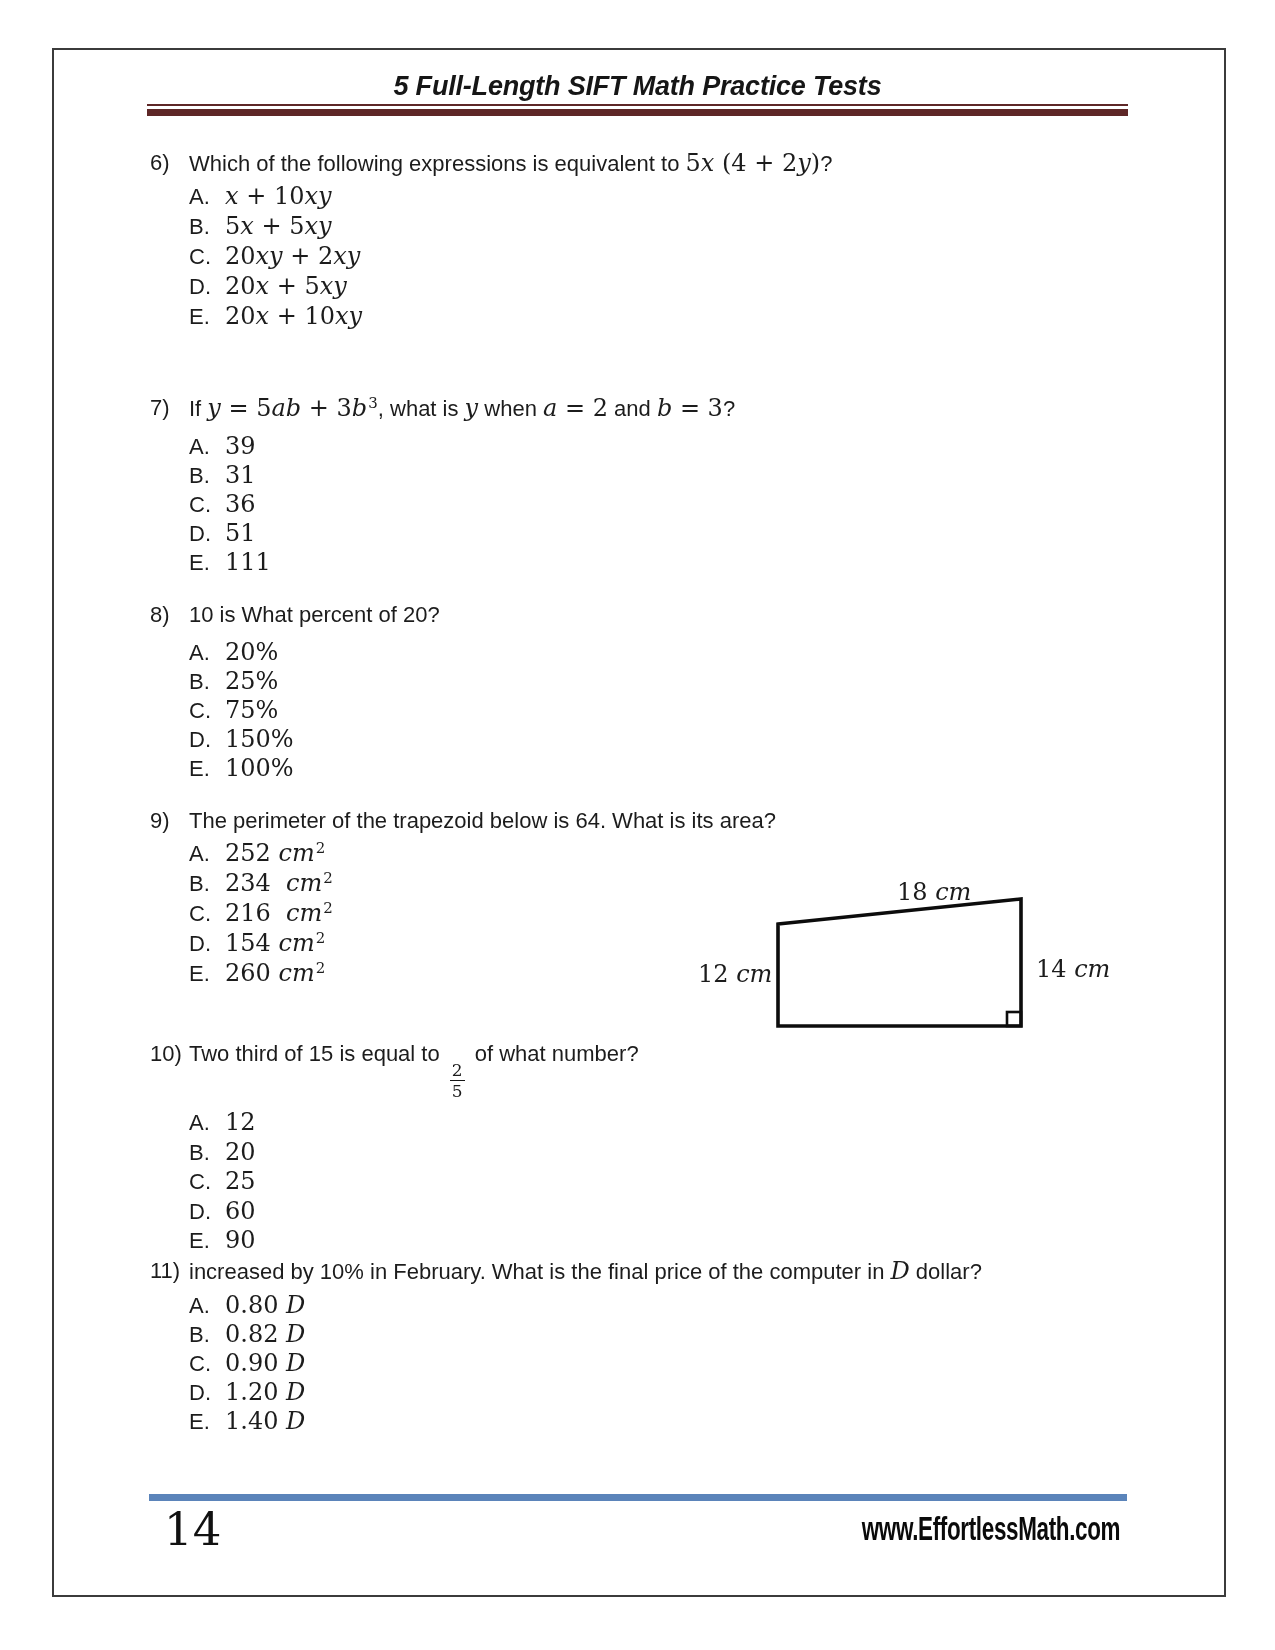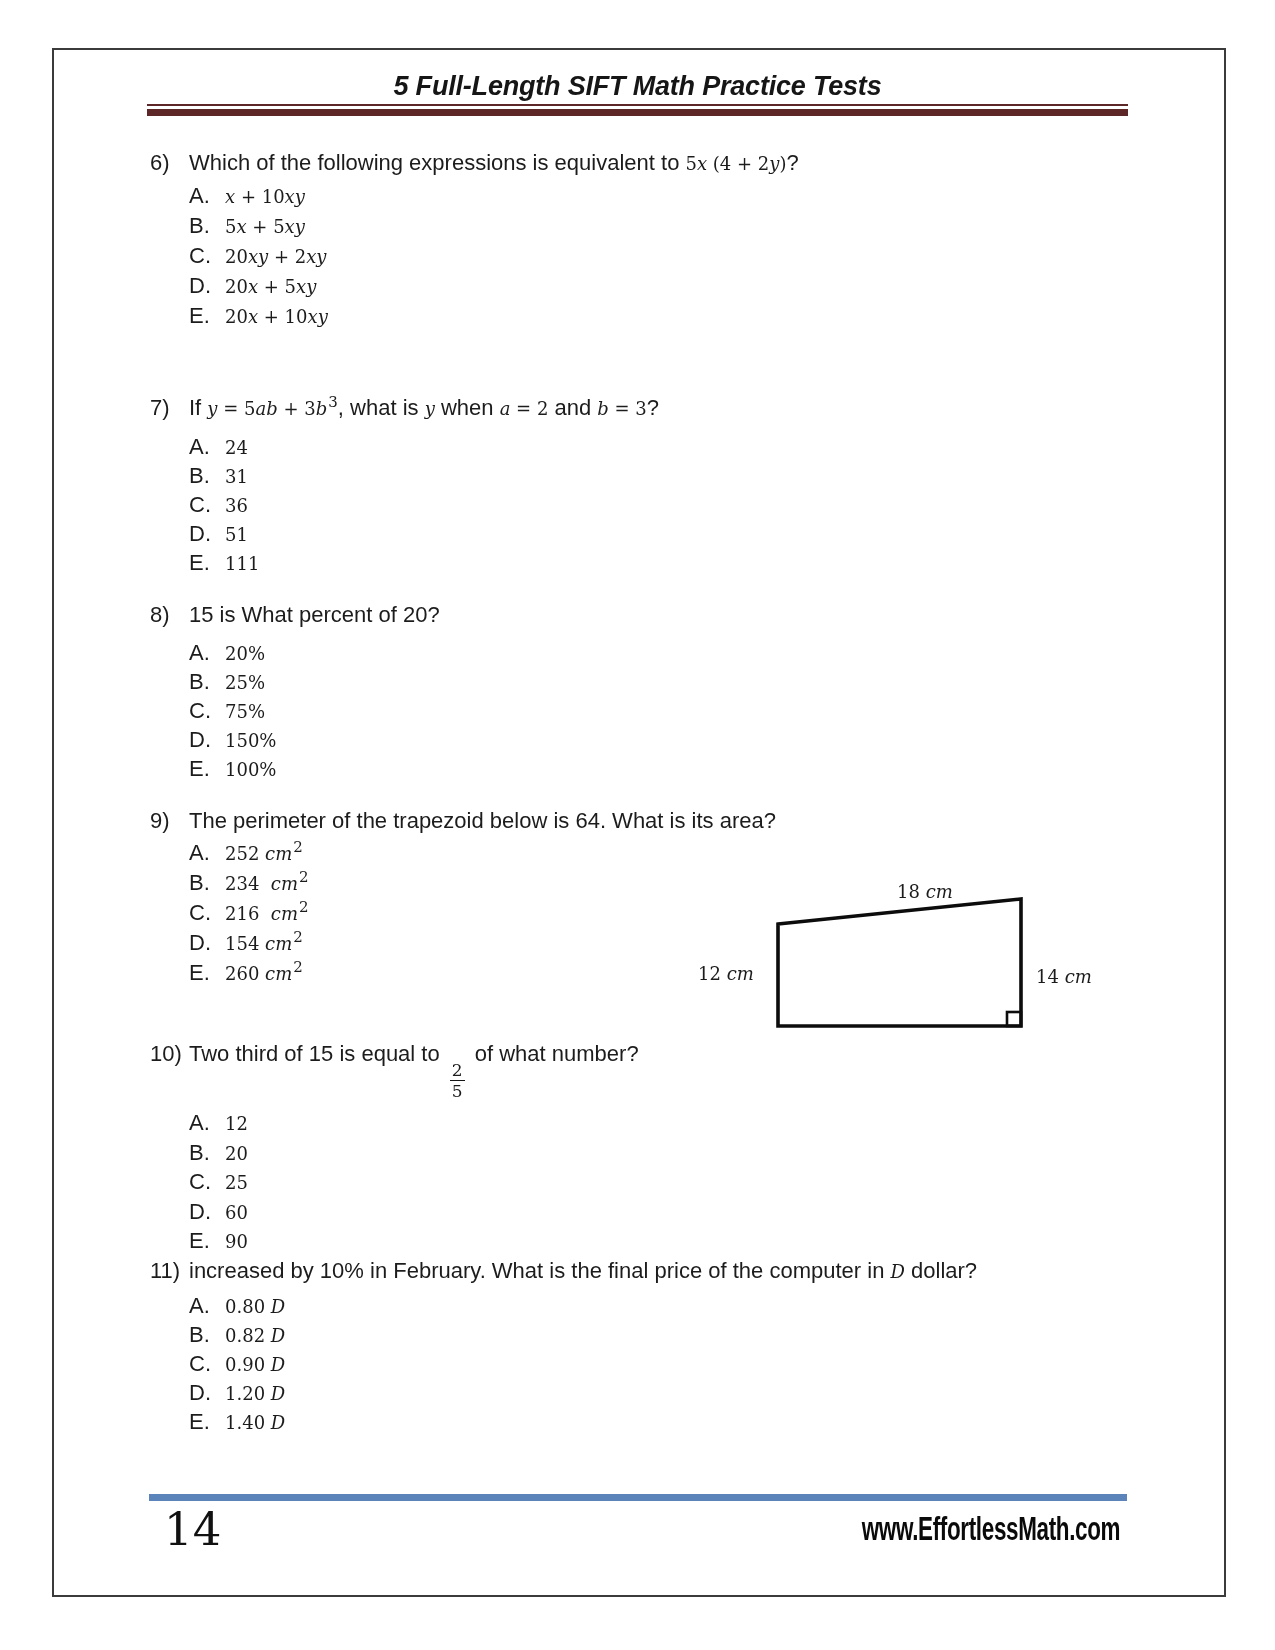--- a/index.html
+++ b/index.html
@@ -21,21 +21,21 @@
 
   .question{position:absolute;left:150px;width:1010px;}
   .qrow{display:flex;}
   .qnum{width:39px;flex:none;font-size:22px;line-height:30px;}
   .qbody{flex:1;min-width:0;}
   .qline{font-size:22px;line-height:30px;white-space:nowrap;}
   .opt{display:flex;align-items:baseline;}
   .optletter{width:36px;flex:none;font-size:22px;}
   .optvalue{font-size:22px;white-space:nowrap;}
 
-  .math{font-family:"DejaVu Serif",serif;font-size:18px;font-style:normal;}
+  .math{font-family:"DejaVu Serif",serif;font-size:24px;font-style:normal;}
   .math i{font-style:italic;}
   sup.math{font-size:15px;line-height:0;margin-left:1px;}
   .frac{
     display:inline-flex;flex-direction:column;align-items:center;line-height:1;
     vertical-align:-15px;margin:0 4px;font-family:"DejaVu Serif",serif;font-size:17px;
   }
   .frac .fbar{display:block;width:100%;border-top:1.7px solid #151515;margin:1px 0 2px 0;height:0;}
   .frac .fnum,.frac .fden{display:block;padding:0 2px;}
 
   
@@ -43,21 +43,21 @@
   #q7{top:393px;}  #q7 .opts{margin-top:8px;}  #q7 .opt{height:29px;line-height:29px;}
   #q8{top:600px;}  #q8 .opts{margin-top:8px;}  #q8 .opt{height:29px;line-height:29px;}
   #q9{top:806px;}  #q9 .opts{margin-top:2px;}  #q9 .opt{height:30px;line-height:30px;}
   #q10{top:1023px;margin-top:16px;} #q10 .opts{margin-top:8px;} #q10 .opt{height:29.5px;line-height:29.5px;}
   #q11{top:1256px;} #q11 .opts{margin-top:4px;} #q11 .opt{height:29px;line-height:29px;}
 
   .trapezoid{position:absolute;left:690px;top:876px;}
   .figlabel{position:absolute;line-height:28px;white-space:nowrap;text-align:right;}
   #fig-top{left:897px;top:878px;}
   #fig-left{left:698px;top:960px;}
-  #fig-right{left:1036px;top:955px;margin-top:8px;}
+  #fig-right{left:1036px;top:955px;}
 
   .rule-blue{position:absolute;left:149px;top:1494px;width:978px;height:7px;background:#5b84ba;}
   .page-number{
     position:absolute;left:164px;top:1504px;font-family:"DejaVu Serif",serif;
     font-size:45px;line-height:52px;color:#111;
   }
   .website{
     position:absolute;right:155px;top:1509px;font-size:33px;font-weight:bold;
     line-height:40px;color:#0a0a0a;transform:scaleX(0.68);transform-origin:right center;
     letter-spacing:-0.5px;white-space:nowrap;
@@ -103,21 +103,21 @@
     </div>
   </div>
 <div class="question" id="q7">
     <div class="qrow">
       <span class="qnum">7)</span>
       <div class="qbody">
         <div class="qline"><span class="txt">If </span><span class="math"><i>y</i><span> = 5</span><i>ab</i><span> + 3</span><i>b</i></span><sup class="math">3</sup><span class="txt">, what is </span><span class="math"><i>y</i></span><span class="txt"> when </span><span class="math"><i>a</i><span> = 2</span></span><span class="txt"> and </span><span class="math"><i>b</i><span> = 3</span></span><span class="txt">?</span></div>
         <div class="opts">
           <div class="opt">
             <span class="optletter">A.</span>
-            <span class="optvalue"><span class="math"><span>24</span></span></span>
+            <span class="optvalue"><span class="math"><span>39</span></span></span>
           </div>
           <div class="opt">
             <span class="optletter">B.</span>
             <span class="optvalue"><span class="math"><span>31</span></span></span>
           </div>
           <div class="opt">
             <span class="optletter">C.</span>
             <span class="optvalue"><span class="math"><span>36</span></span></span>
           </div>
           <div class="opt">
@@ -129,21 +129,21 @@
             <span class="optvalue"><span class="math"><span>111</span></span></span>
           </div>
         </div>
       </div>
     </div>
   </div>
 <div class="question" id="q8">
     <div class="qrow">
       <span class="qnum">8)</span>
       <div class="qbody">
-        <div class="qline"><span class="txt">15 is What percent of 20?</span></div>
+        <div class="qline"><span class="txt">10 is What percent of 20?</span></div>
         <div class="opts">
           <div class="opt">
             <span class="optletter">A.</span>
             <span class="optvalue"><span class="math"><span>20%</span></span></span>
           </div>
           <div class="opt">
             <span class="optletter">B.</span>
             <span class="optvalue"><span class="math"><span>25%</span></span></span>
           </div>
           <div class="opt">

